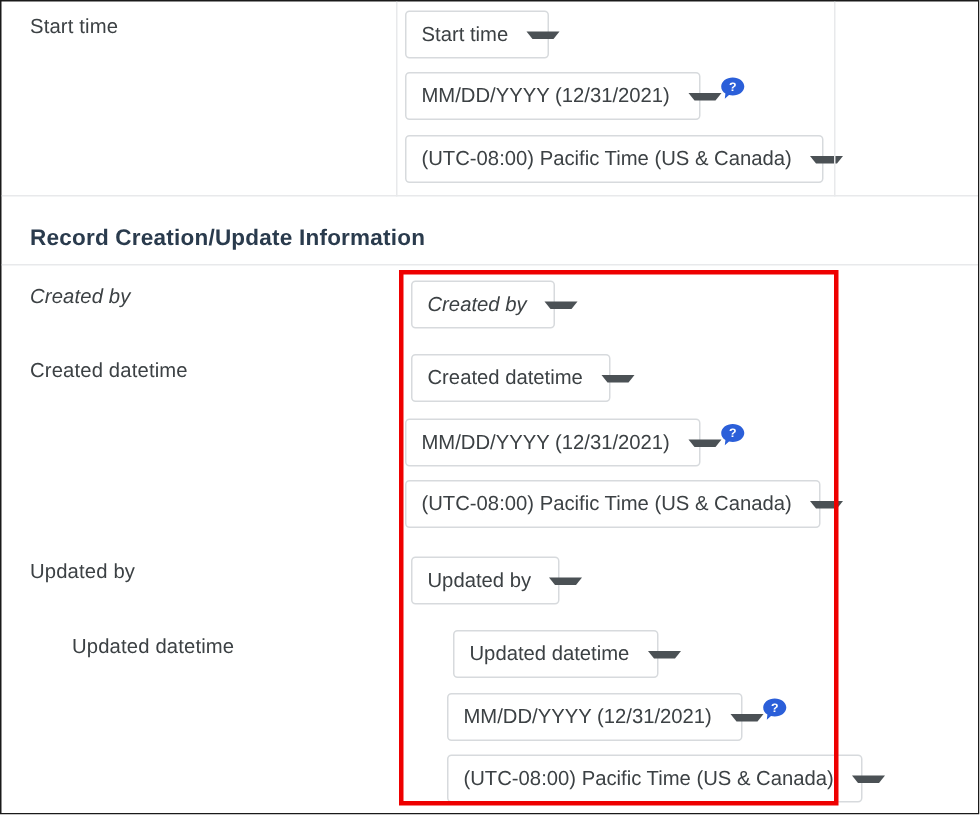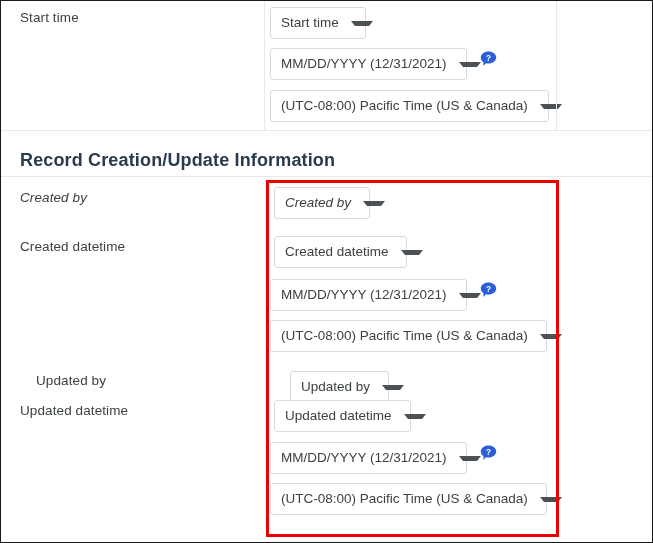--- a/index.html
+++ b/index.html
@@ -90,21 +90,21 @@
   }
   .vline {
     position: absolute;
     width: 1px;
     background: #e8e9eb;
   }
 
   
   .section-title {
     position: absolute;
-    font-size: 18px;
+    font-size: 15px;
     font-weight: bold;
     color: #2a3b4d;
     white-space: nowrap;
     letter-spacing: 0.15px;
   }
 
   
   .highlight-box {
     position: absolute;
     border: 3px solid #ee0000;
@@ -195,32 +195,32 @@
     </div>
 
     <div class="select" style="left:269px; top:94px; width:277px;">
       <span class="sel-text">(UTC-08:00) Pacific Time (US &amp; Canada)</span>
       <span class="caret-wrap">
           <i class="caret"></i>
         </span>
     </div>
   </div>
 
-  <div class="row" style="top:360px;height:50px;margin-left:16px;">
+  <div class="row" style="top:360px;height:50px;">
     <div class="row-label" style="left:19px; top:12px;">Updated by</div>
 
     <div class="select" style="left:273px; top:10px; width:99px;">
       <span class="sel-text">Updated by</span>
       <span class="caret-wrap">
           <i class="caret"></i>
         </span>
     </div>
   </div>
 
-  <div class="row" style="top:389px;height:133px;">
+  <div class="row" style="top:409px;height:133px;margin-left:28px;">
     <div class="row-label" style="left:19px; top:13px;">Updated datetime</div>
 
     <div class="select" style="left:273px; top:10px; width:137px;">
       <span class="sel-text">Updated datetime</span>
       <span class="caret-wrap">
           <i class="caret"></i>
         </span>
     </div>
 
     <div class="select" style="left:269px; top:52px; width:197px;">

